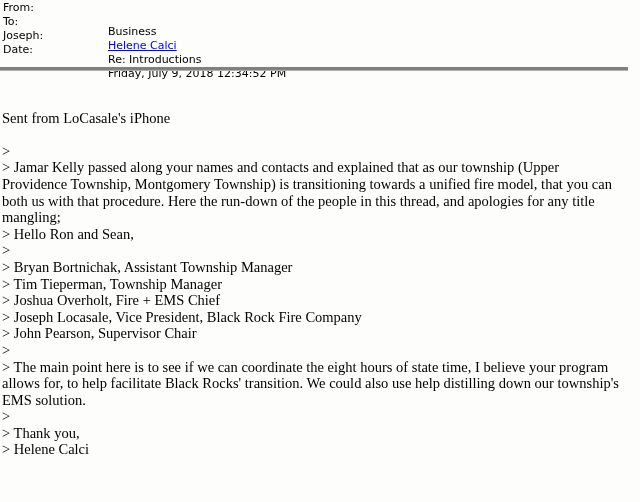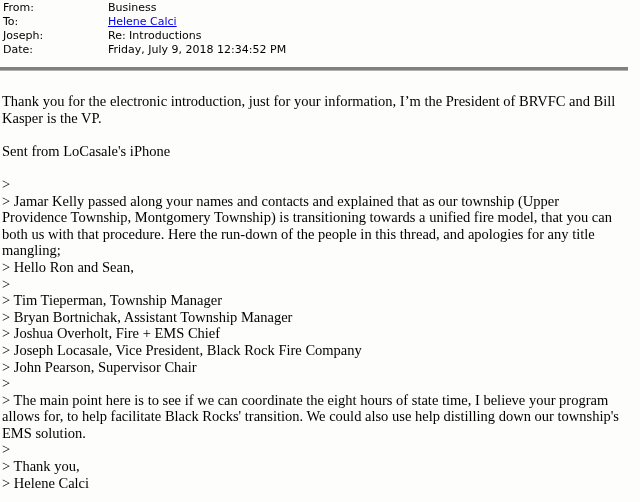--- a/index.html
+++ b/index.html
@@ -25,20 +25,21 @@
     white-space: nowrap;
   }
   .hlabel {
     position: absolute;
     left: 0;
     font-weight: normal;
   }
   .hval {
     position: absolute;
     left: 105px;
+    margin-top: 24px;
   }
   .hval a {
     color: #0000ee;
     text-decoration: underline;
   }
   .divider {
     position: absolute;
     left: 0;
     top: 67px;
     width: 628px;
@@ -81,31 +82,30 @@
   </div>
   <div class="hrow">
     <span class="hlabel">Date:</span>
     <span class="hval">Friday, July 9, 2018 12:34:52 PM</span>
   </div>
 </div>
 
 <div class="divider"></div>
 
 <div class="body">
-  <p>Thank you for the electronic introduction, just for your information, I’m the President of BRVFC and Bill Kasper is the VP.</p>
   <div class="gap"></div>
   <p>Sent from LoCasale's iPhone</p>
   <div class="gap"></div>
   <div>
     <p>&gt;</p>
     <p>&gt; Jamar Kelly passed along your names and contacts and explained that as our township (Upper Providence Township, Montgomery Township) is transitioning towards a unified fire model, that you can both us with that procedure. Here the run-down of the people in this thread, and apologies for any title mangling;</p>
     <p>&gt; Hello Ron and Sean,</p>
     <p>&gt;</p>
+    <p>&gt; Bryan Bortnichak, Assistant Township Manager</p>
     <p>&gt; Tim Tieperman, Township Manager</p>
-    <p>&gt; Bryan Bortnichak, Assistant Township Manager</p>
     <p>&gt; Joshua Overholt, Fire + EMS Chief</p>
     <p>&gt; Joseph Locasale, Vice President, Black Rock Fire Company</p>
     <p>&gt; John Pearson, Supervisor Chair</p>
     <p>&gt;</p>
     <p>&gt; The main point here is to see if we can coordinate the eight hours of state time, I believe your program allows for, to help facilitate Black Rocks' transition. We could also use help distilling down our township's EMS solution.</p>
     <p>&gt;</p>
     <p>&gt; Thank you,</p>
     <p>&gt; Helene Calci</p>
 
   </div>

